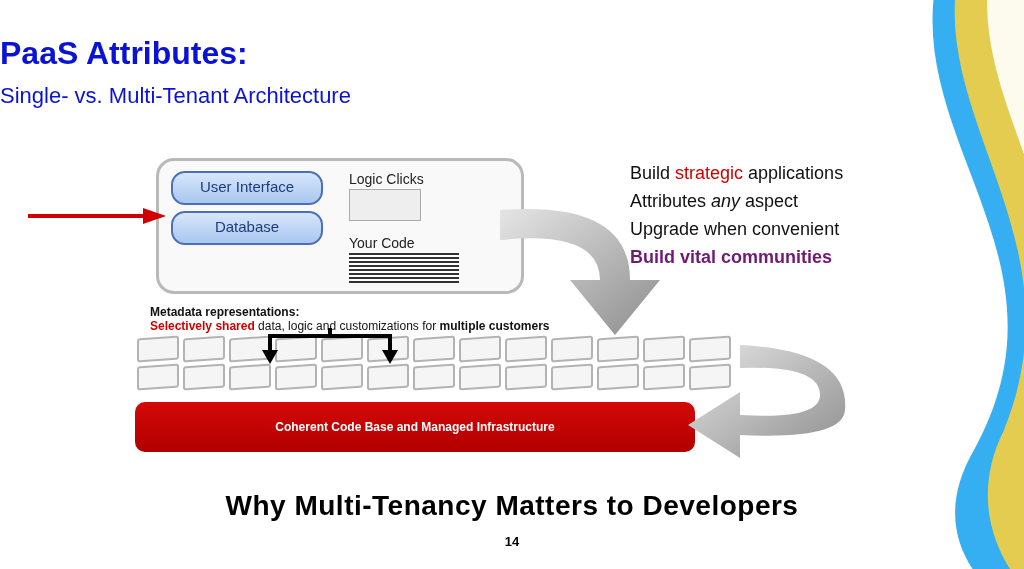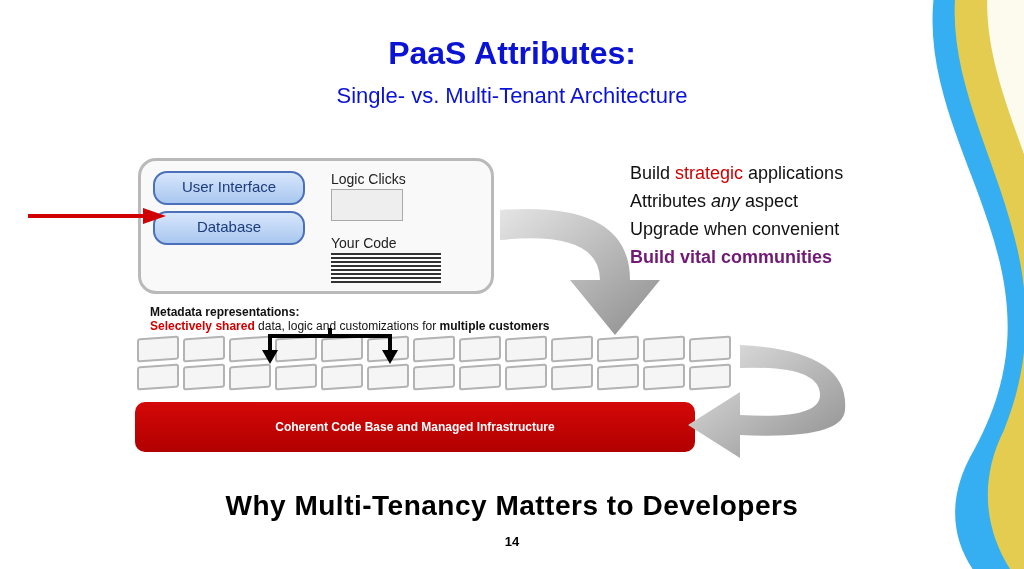--- a/index.html
+++ b/index.html
@@ -19,21 +19,20 @@
     top: -50px;
     width: 260px;
     height: 700px;
     z-index: 0;
   }
   .title-block {
     position: absolute;
     top: 35px;
     left: 0;
     right: 0;
-    text-align: center;
     z-index: 2;
   }
   .title {
     color: #0a12d4;
     font-size: 32px;
     font-weight: bold;
   }
   .subtitle {
     color: #0a12d4;
     font-size: 22px;
@@ -45,27 +44,28 @@
     left: 60px;
     top: 130px;
     width: 820px;
     height: 350px;
     background: #ffffff;
     z-index: 2;
   }
   
   .stack-box {
     position: absolute;
-    left: 78px;
+    left: 96px;
     top: 28px;
     width: 350px;
     height: 130px;
     border: 3px solid #b9b9b9;
     border-radius: 18px;
     background: #f9f9f9;
+    padding-left: 12px;
   }
   .layers {
     position: absolute;
     left: 12px;
     top: 10px;
     width: 160px;
   }
   .layer-btn {
     width: 148px;
     height: 30px;

